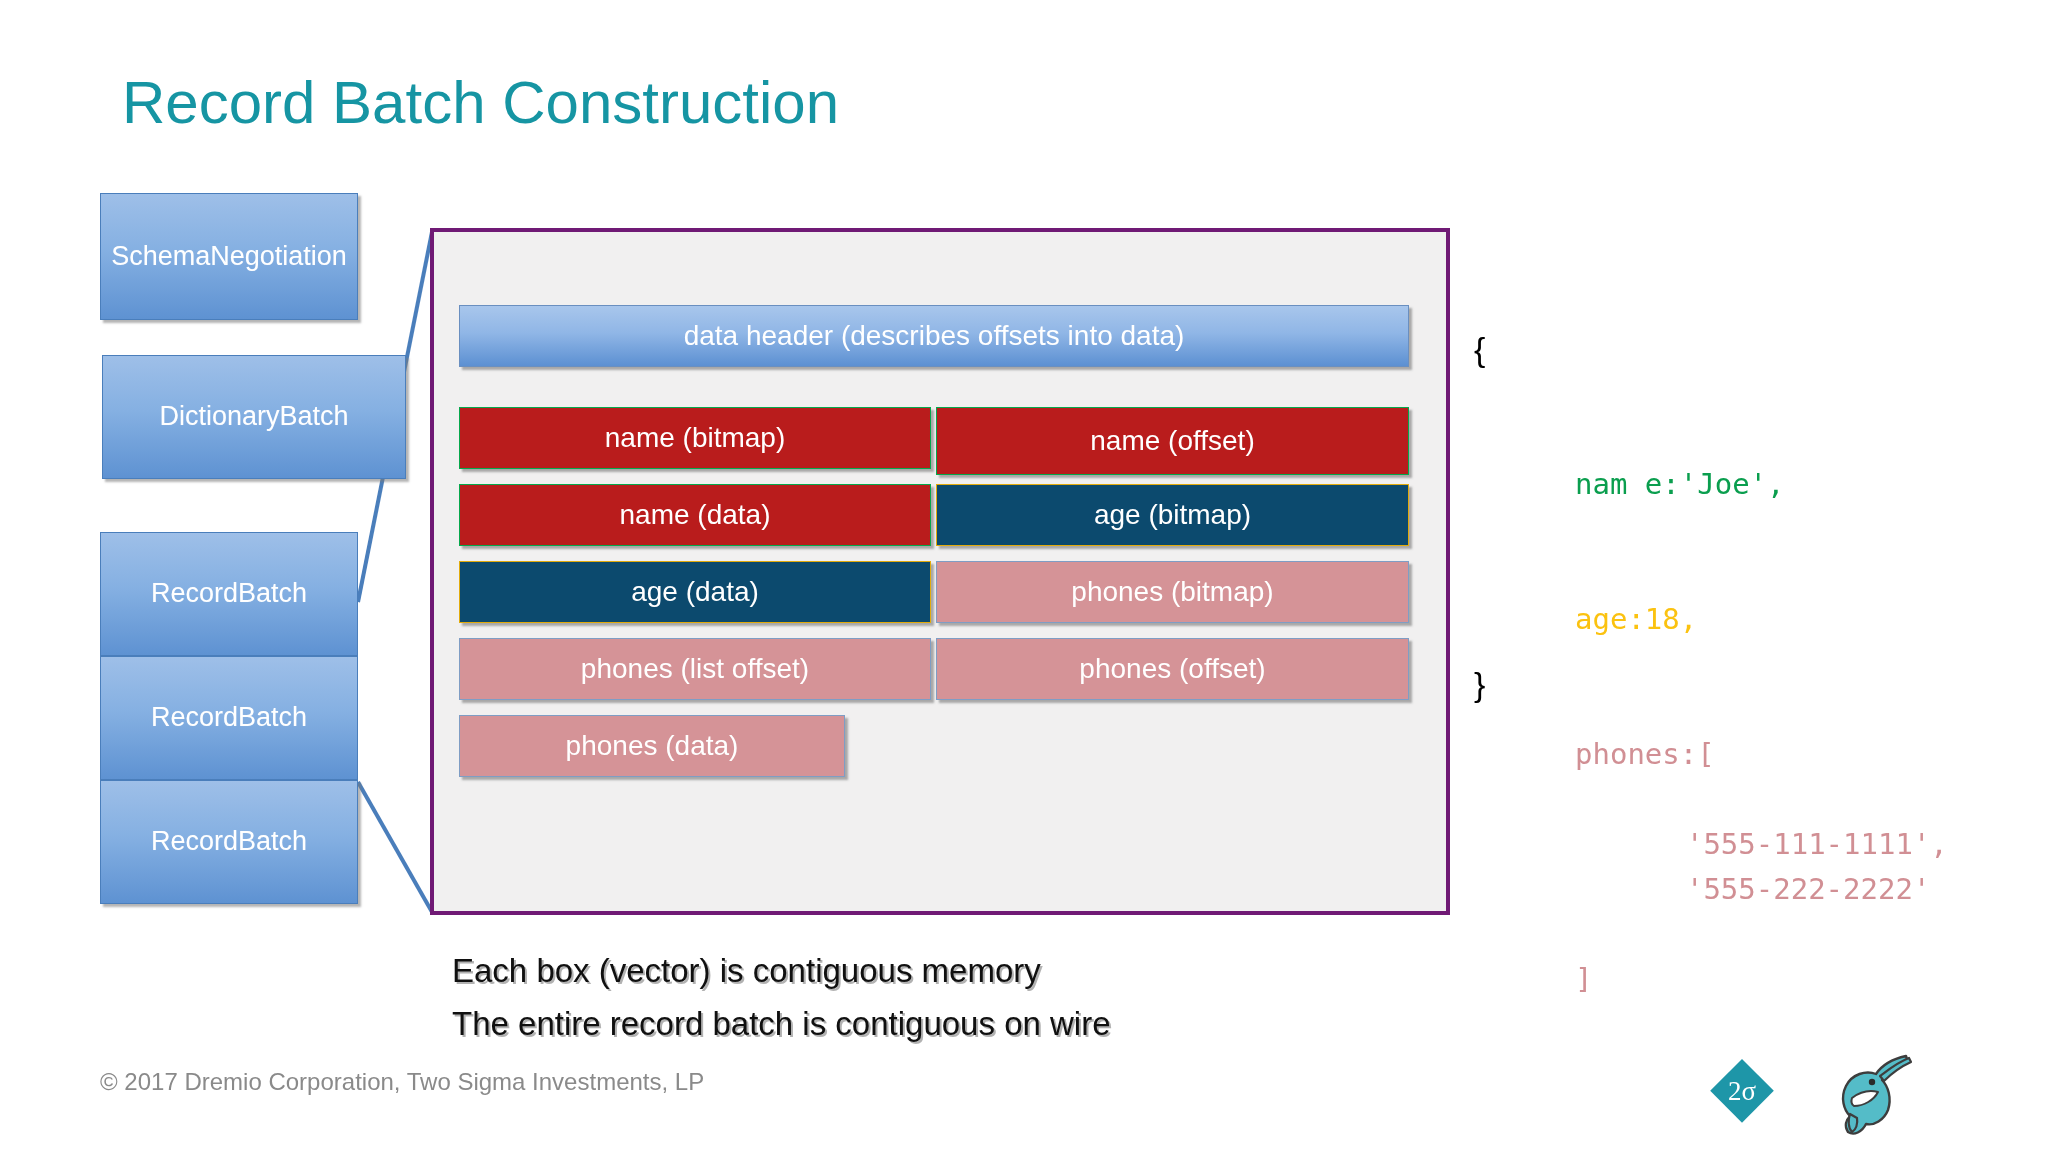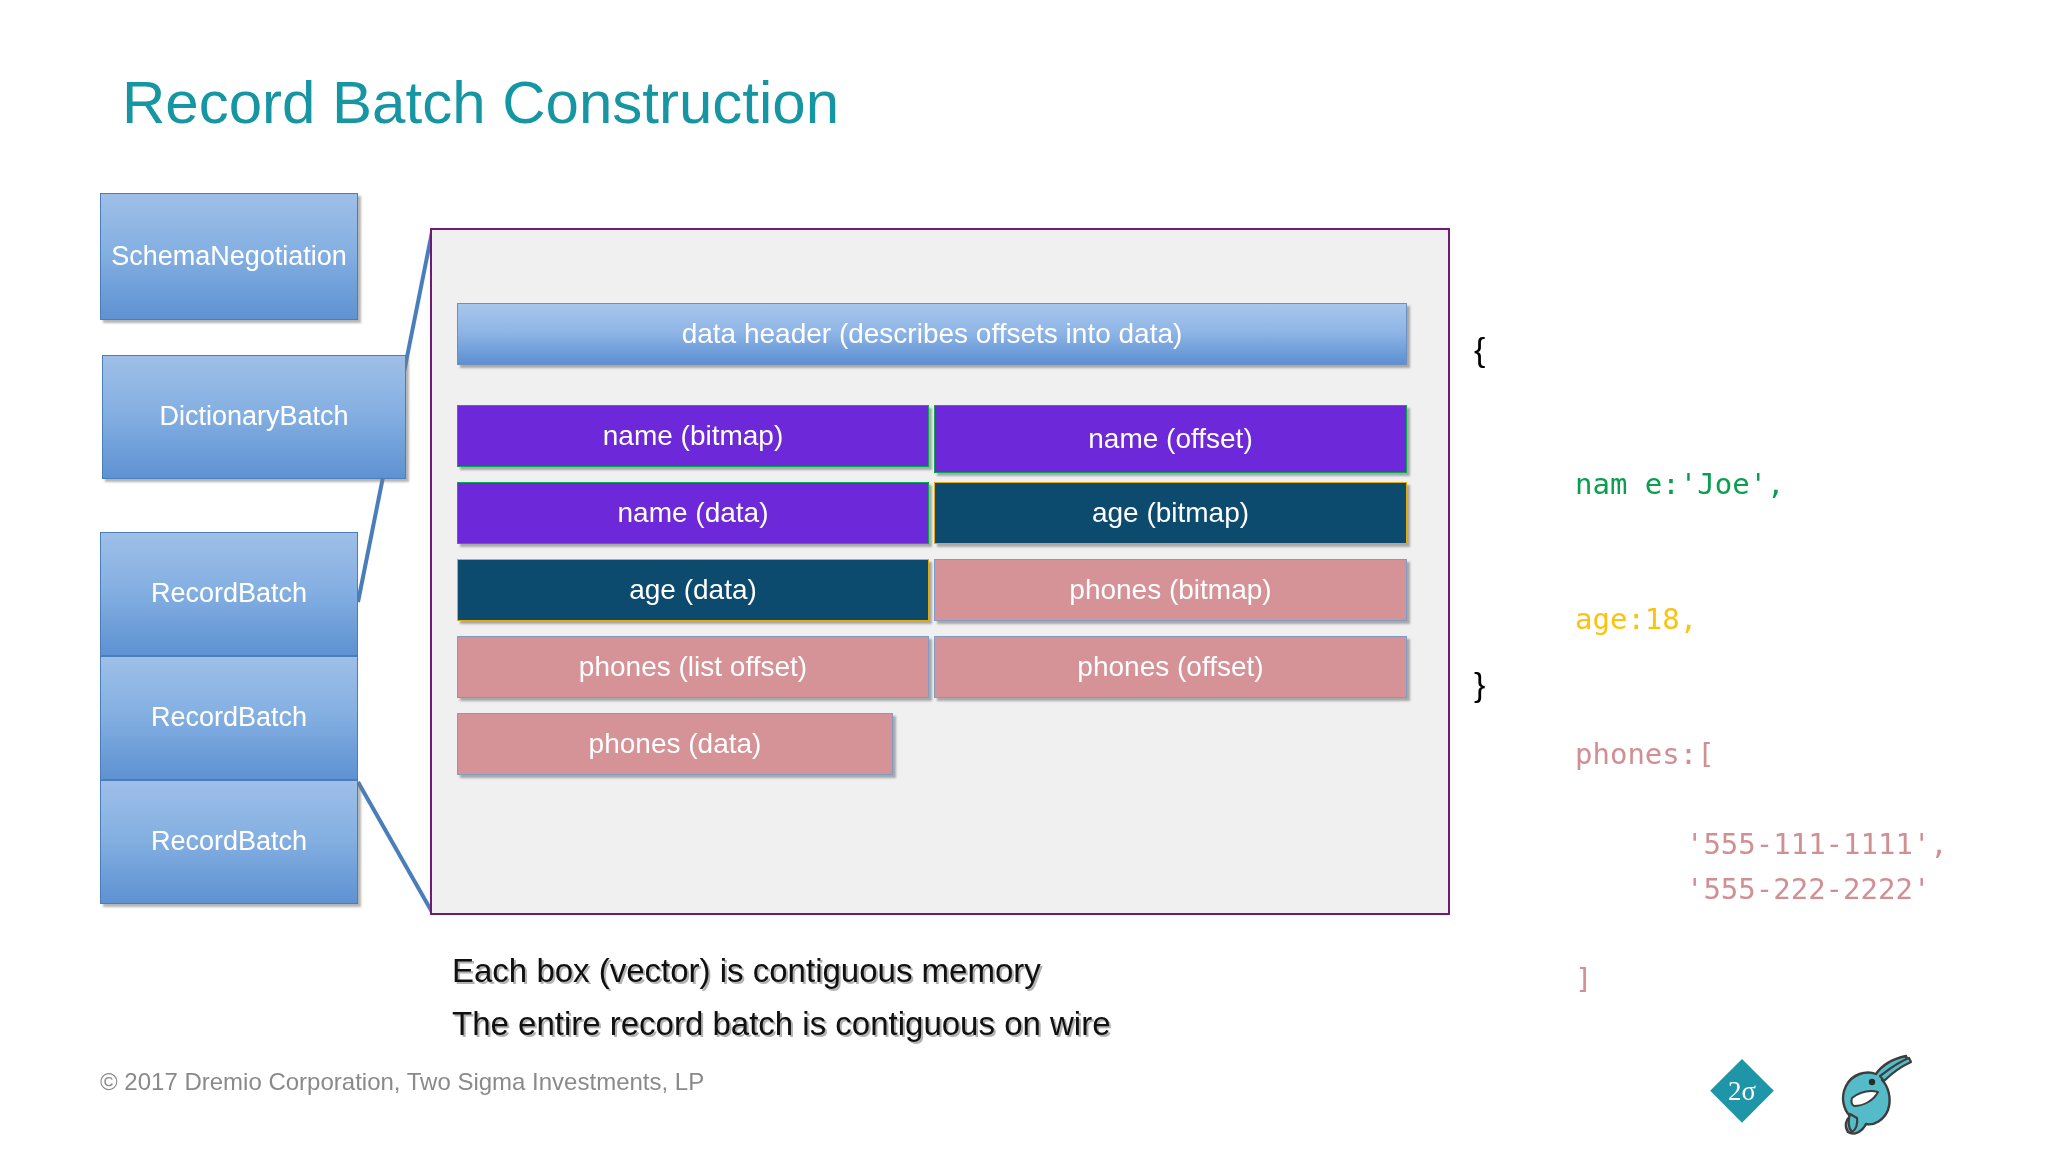--- a/index.html
+++ b/index.html
@@ -58,21 +58,21 @@
 
   
   .batch-panel {
     position: absolute;
     left: 430px;
     top: 228px;
     width: 1020px;
     height: 687px;
     box-sizing: border-box;
     background: #f1f0f0;
-    border: 2px solid #701a75;
+    border: 4px solid #701a75;
   }
 
   .vec-row {
     position: absolute;
     display: flex;
     gap: 5px;
   }
   .vec {
     box-sizing: border-box;
     border: 1px solid #6a8fc0;
@@ -80,21 +80,21 @@
     font-size: 28px;
     display: flex;
     align-items: center;
     justify-content: center;
     box-shadow: 3px 3px 2px rgba(120,120,120,0.6);
     white-space: nowrap;
   }
   .vec.blue {
     background: linear-gradient(to bottom, #a8c6ec 0%, #90b6e6 45%, #5c90d2 100%);
   }
-  .vec.green   { background: #6d28d9; border-color: #06a84c; }
+  .vec.green   { background: #b91c1c; border-color: #06a84c; }
   .vec.yellow  { background: #0c4a6e; border-color: #e2ab0c; }
   .vec.pink    { background: #d59397; border-color: #7f9dc4; }
 
   
   .brace {
     position: absolute;
     color: #000000;
     font-size: 34px;
     font-family: "Liberation Sans", sans-serif;
   }
@@ -204,21 +204,21 @@
     <div class="vec yellow" style="width:472px; height:62px;">age (data)</div>
     <div class="vec pink" style="width:473px; height:62px;">phones (bitmap)</div>
   </div>
 
   <div class="vec-row" style="left:25px; top:406px;">
     <div class="vec pink" style="width:472px; height:62px;">phones (list offset)</div>
     <div class="vec pink" style="width:473px; height:62px;">phones (offset)</div>
   </div>
 
   <div class="vec-row" style="left:25px; top:483px;">
-    <div class="vec pink" style="width:436px; height:62px;">phones (data)</div>
+    <div class="vec pink" style="width:386px; height:62px;">phones (data)</div>
   </div>
 
 </div>
 
 <div class="brace" style="left:1474px; top:330px;">{</div>
 <div class="brace" style="left:1474px; top:665px;">}</div>
 
 <div class="code-block">
   <span class="code-line c-name">nam e:'Joe',</span>
   <span class="code-line c-age">age:18,</span>

